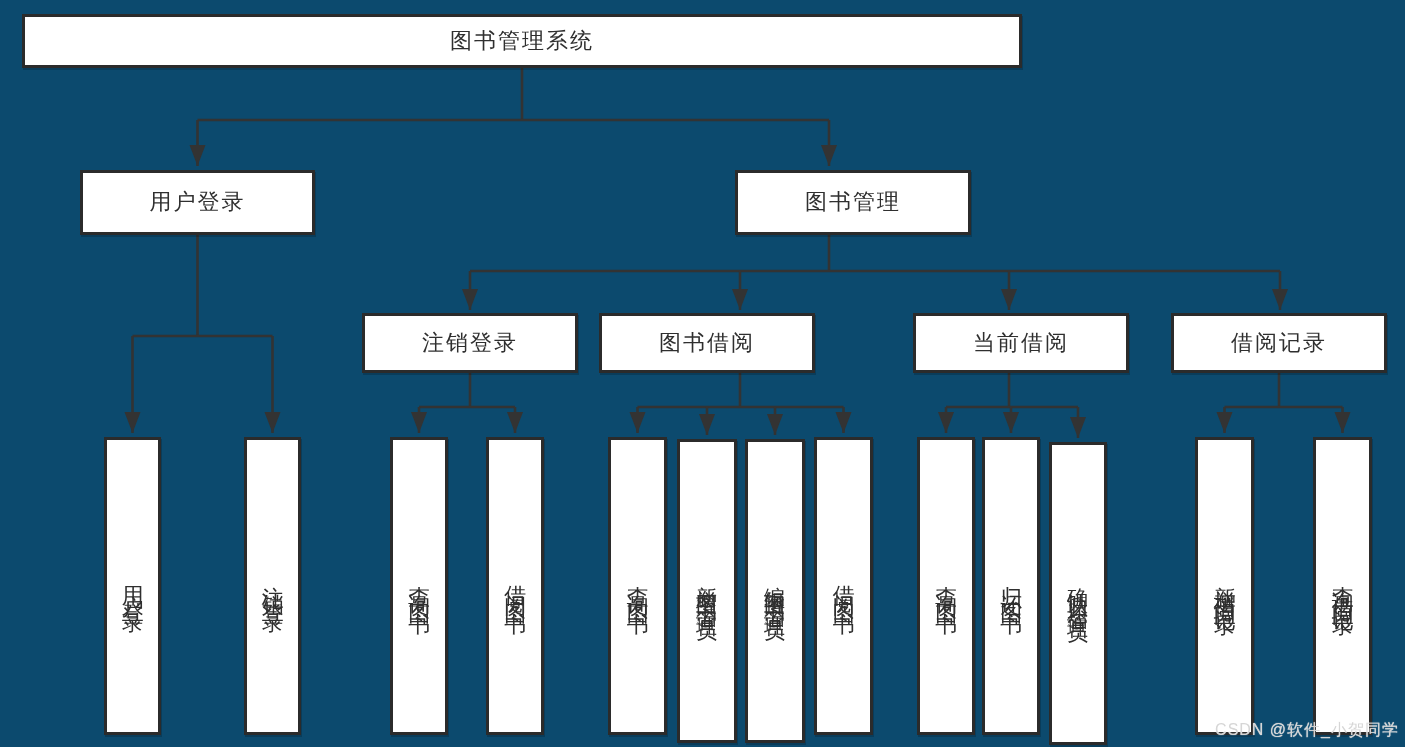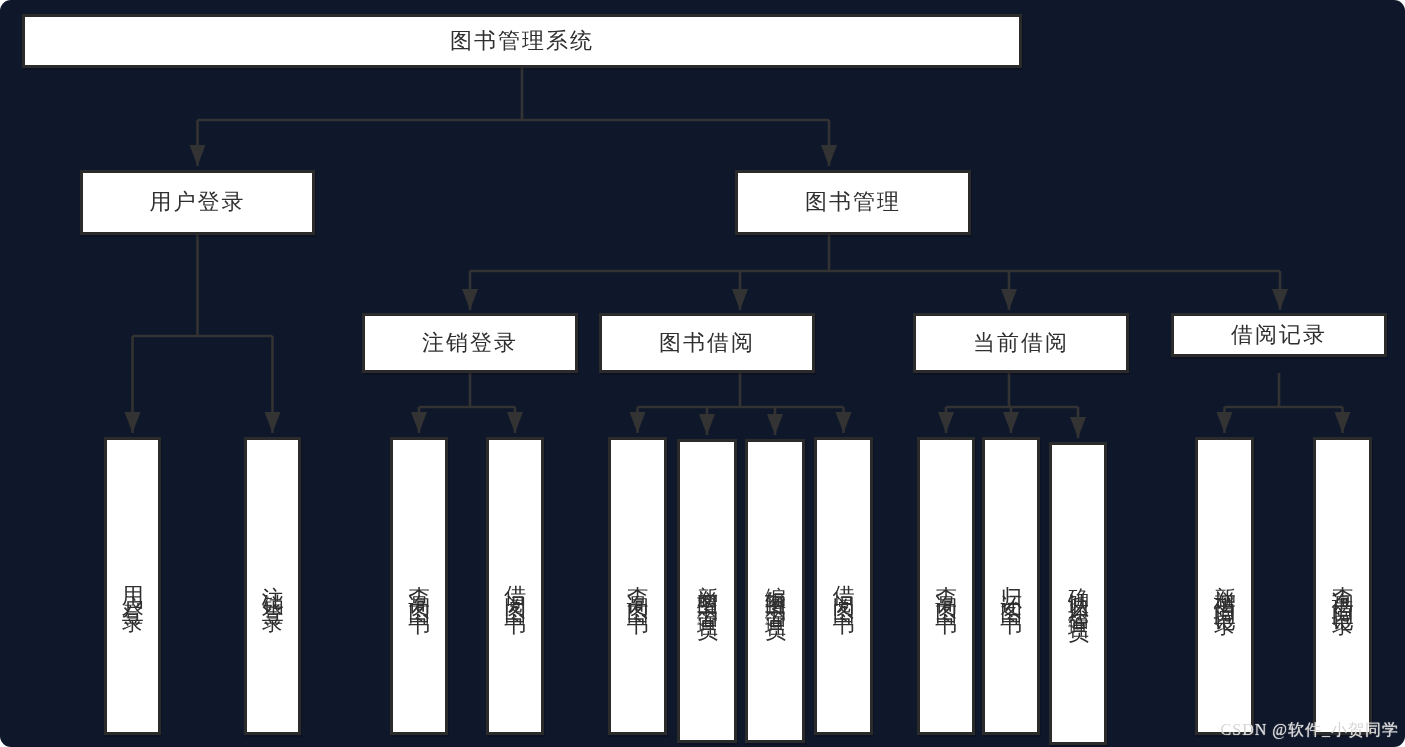--- a/index.html
+++ b/index.html
@@ -1,24 +1,23 @@
 <!DOCTYPE html>
 <html><head>
 <meta charset="utf-8">
 <style>
   html, body { margin: 0; padding: 0; background: #ffffff; }
   .canvas {
     position: relative;
     width: 1405px;
     height: 747px;
-    background: #0f172a;
-    font-family: Liberation Serif, serif;
+    background: #0c4a6e;
+    font-family: Liberation Sans, sans-serif;
     color: #2f2f2f;
     overflow: hidden;
-    border-radius: 11px;
   }
   .connectors {
     position: absolute;
     left: 0; top: 0;
     width: 1405px; height: 747px;
   }
   .node {
     position: absolute;
     box-sizing: border-box;
     border: 3px solid #2b2b2b;
@@ -105,21 +104,21 @@
   </svg>
 
   <div class="node" style="left:22px; top:14px; width:1000px; height:54px;">图书管理系统</div>
 
   <div class="node" style="left:80px; top:170px; width:235px; height:65px;">用户登录</div>
   <div class="node" style="left:711px; top:170px; width:236px; height:65px;margin-left:24px;">图书管理</div>
 
   <div class="node" style="left:362px; top:313px; width:216px; height:60px;">注销登录</div>
   <div class="node" style="left:599px; top:313px; width:216px; height:60px;">图书借阅</div>
   <div class="node" style="left:901px; top:313px; width:216px; height:60px;margin-left:12px;">当前借阅</div>
-  <div class="node" style="left:1171px; top:313px; width:216px; height:44px;">借阅记录</div>
+  <div class="node" style="left:1171px; top:313px; width:216px; height:60px;">借阅记录</div>
 
   <div class="node v" style="left:104px; top:437px; width:57px; height:298px;">用户登录</div>
   <div class="node v" style="left:244px; top:437px; width:57px; height:298px;">注销登录</div>
 
   <div class="node v" style="left:390px; top:437px; width:58px; height:298px;">查询图书</div>
   <div class="node v" style="left:486px; top:437px; width:58px; height:298px;">借阅图书</div>
 
   <div class="node v" style="left:608px; top:437px; width:59px; height:298px;">查询图书</div>
   <div class="node v" style="left:677px; top:439px; width:60px; height:304px; font-size:21px; letter-spacing:5px;">新增图书（管理员）</div>
   <div class="node v" style="left:745px; top:439px; width:60px; height:304px; font-size:21px; letter-spacing:5px;">编辑图书（管理员）</div>

